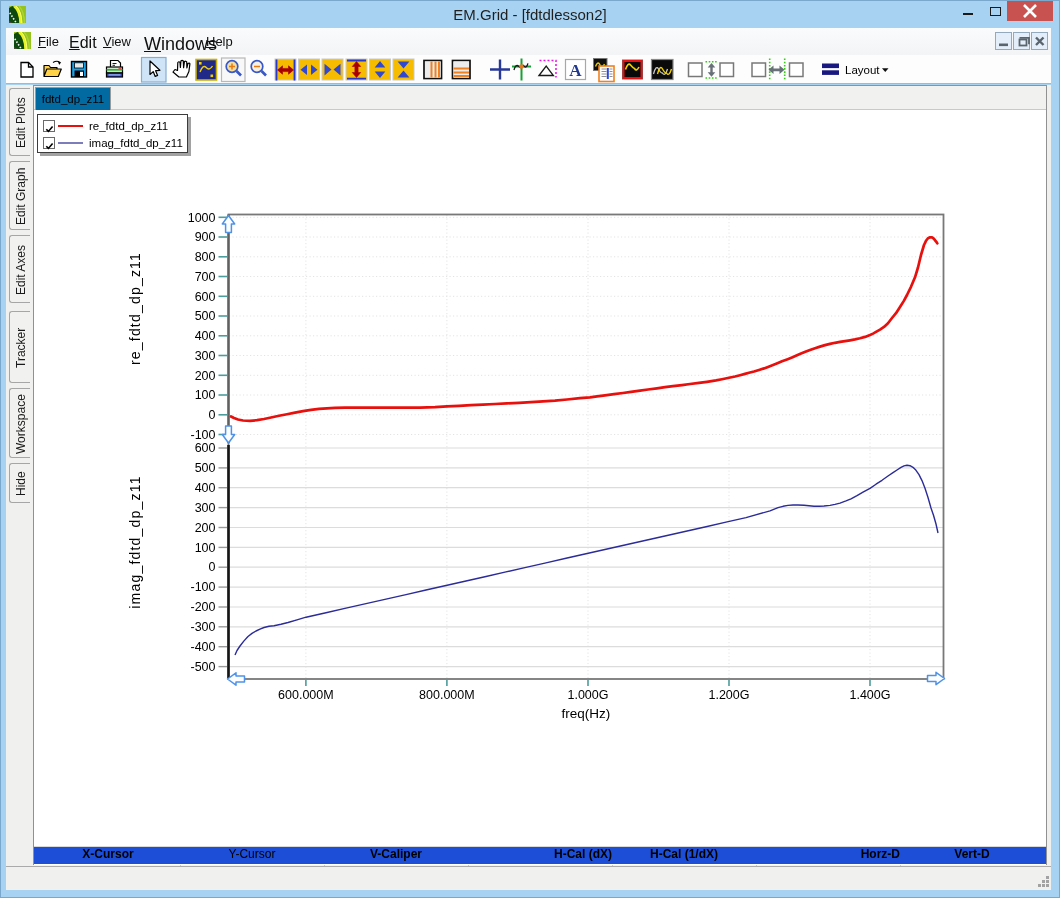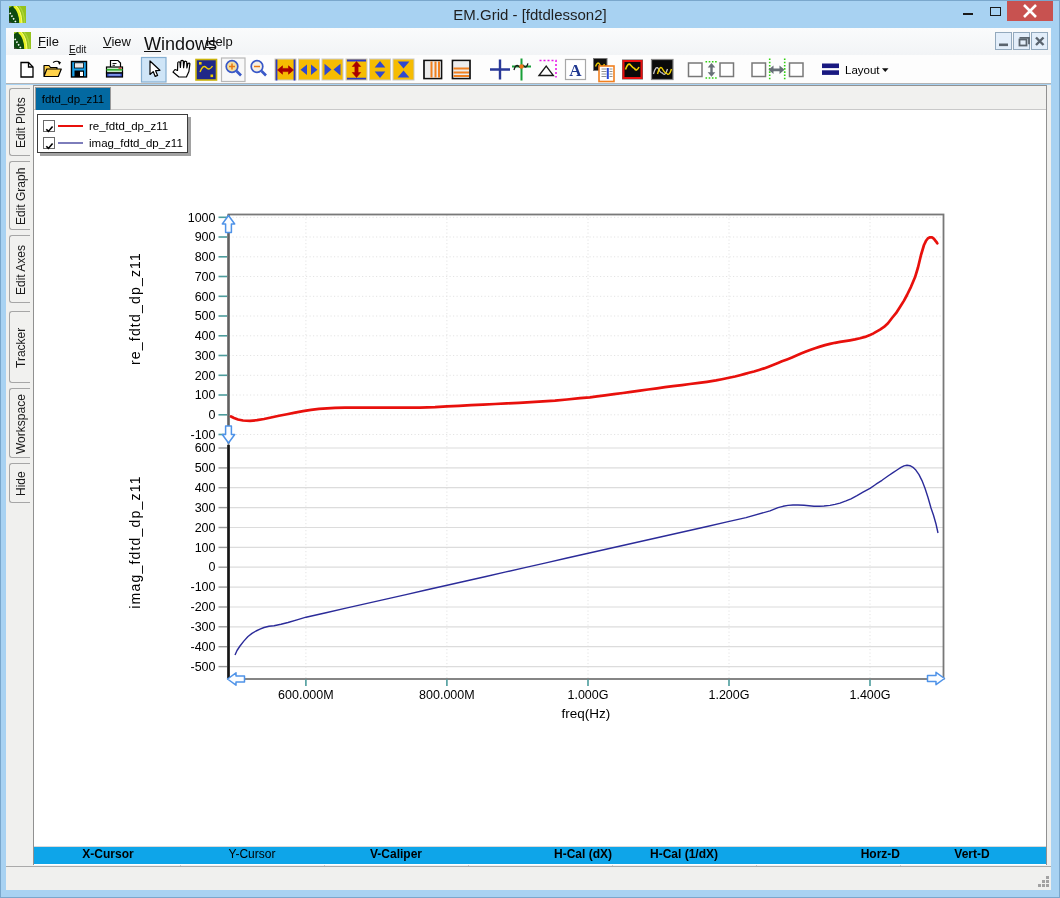--- a/index.html
+++ b/index.html
@@ -32,21 +32,21 @@
   <svg style="position:absolute;left:8px;top:4px" width="17" height="17" viewBox="0 0 17 17">
 <rect width="17" height="17" fill="#96c31e"></rect>
 <path d="M3.5 0 Q10.5 4.5 10.8 17 L0 17 L0 2 Z" fill="#0e4a10"></path>
 <path d="M5.5 0 Q11.5 5 11.8 17" fill="none" stroke="#e8f322" stroke-width="3"></path>
 <path d="M7.2 0 Q12.6 5.5 12.9 17" fill="none" stroke="#f6fa7a" stroke-width="1"></path>
 <path d="M10 0 Q15.2 5.5 15.4 17" fill="none" stroke="#aed63a" stroke-width="1.2"></path>
 <path d="M0.8 6.8 L7.2 16.8" stroke="#f8f8f8" stroke-width="1.6" stroke-dasharray="1.5 1.7"></path>
 <path d="M0 15 L3.5 17 L0 17 Z" fill="#4a4a40"></path>
 </svg>
   <div class="abs" style="left:32px;top:6px;font-size:13px;color:#101010"><span style="text-decoration:underline">F</span>ile</div>
-  <div class="abs" style="left:63px;top:16px;font-size:10px;color:#101010"><span style="text-decoration:underline">E</span>dit</div>
+  <div class="abs" style="left:63px;top:6px;font-size:16px;color:#101010"><span style="text-decoration:underline">E</span>dit</div>
   <div class="abs" style="left:97px;top:6px;font-size:13px;color:#101010"><span style="text-decoration:underline">V</span>iew</div>
   <div class="abs" style="left:138px;top:6px;font-size:18px;color:#101010"><span style="text-decoration:underline">W</span>indows</div>
   <div class="abs" style="left:200px;top:6px;font-size:13px;color:#101010"><span style="text-decoration:underline">H</span>elp</div>
   <div class="abs" style="left:989px;top:4px;width:53px;height:18px">
     <svg width="53" height="18">
       <g>
       <rect x="0.5" y="0.5" width="16" height="17" fill="#e3eefa" stroke="#93a9bd"></rect>
       <rect x="18.5" y="0.5" width="16" height="17" fill="#e3eefa" stroke="#93a9bd"></rect>
       <rect x="36.5" y="0.5" width="16" height="17" fill="#e3eefa" stroke="#93a9bd"></rect>
       <rect x="4" y="11.5" width="9" height="2.6" fill="#5a646e"></rect>
@@ -79,21 +79,21 @@
   </div>
 <div class="abs" style="left:9px;top:463px;width:21px;height:40px;background:#f1f1ef;border:1px solid #a6a6a6;border-right:none;border-radius:3px 0 0 3px">
 <div style="width:21px;height:40px;display:flex;align-items:center;justify-content:center;transform:rotate(180deg);writing-mode:vertical-rl;font-size:12px;color:#1a1a1a;white-space:nowrap">Hide</div>
   </div>
 
 <div class="abs" style="left:33px;top:85px;width:1014px;height:780px;border:1px solid #919191;background:#fff">
   <div class="abs" style="left:0;top:0;width:1012px;height:24px;background:#f1f1ef;border-bottom:1px solid #c9c9c9"></div>
   <div class="abs" style="left:1px;top:1px;width:76px;height:23px;background:#0369a1;border:1px solid #9a9a9a;border-bottom:none;font-size:11.5px;text-align:center;line-height:22px">fdtd_dp_z11</div>
 </div>
 
-<div class="abs" style="left:34px;top:846px;width:1012px;height:34px;background:#0ea5e9;border-top:1px solid #d9d9d9">
+<div class="abs" style="left:34px;top:846px;width:1012px;height:34px;background:#1d4ed8;border-top:1px solid #d9d9d9">
   <div style="position:absolute;left:2px;top:0;width:144px;text-align:center;font-weight:bold;font-size:12px;line-height:15px">X-Cursor</div>
     <div style="position:absolute;left:146px;top:0;width:144px;text-align:center;font-weight:normal;font-size:12px;line-height:15px">Y-Cursor</div>
     <div style="position:absolute;left:290px;top:0;width:144px;text-align:center;font-weight:bold;font-size:12px;line-height:15px">V-Caliper</div>
     <div style="position:absolute;left:434px;top:0;width:144px;text-align:right;font-weight:bold;font-size:12px;line-height:15px">H-Cal (dX)</div>
     <div style="position:absolute;left:578px;top:0;width:144px;text-align:center;font-weight:bold;font-size:12px;line-height:15px">H-Cal (1/dX)</div>
     <div style="position:absolute;left:722px;top:0;width:144px;text-align:right;font-weight:bold;font-size:12px;line-height:15px">Horz-D</div>
     <div style="position:absolute;left:866px;top:0;width:144px;text-align:center;font-weight:bold;font-size:12px;line-height:15px">Vert-D</div>
   <div class="abs" style="left:0;top:17px;width:1012px;height:1px;background:#fff"></div>
   <div class="abs" style="left:0;top:18px;width:1012px;height:16px;background:#f2f2f1"></div>
   <div style="position:absolute;left:146px;top:18px;width:1px;height:15px;background:#c9c9c9"></div>

